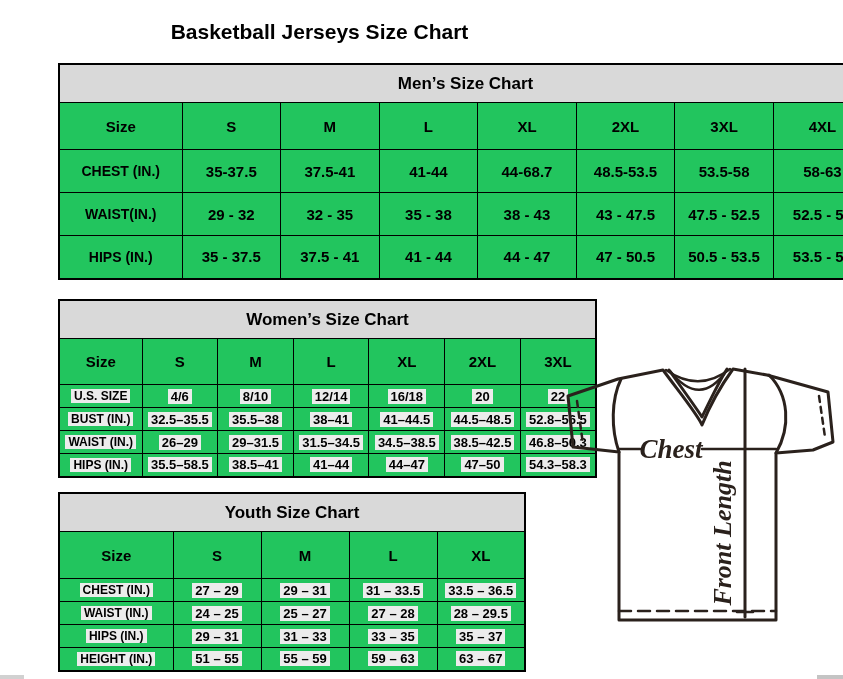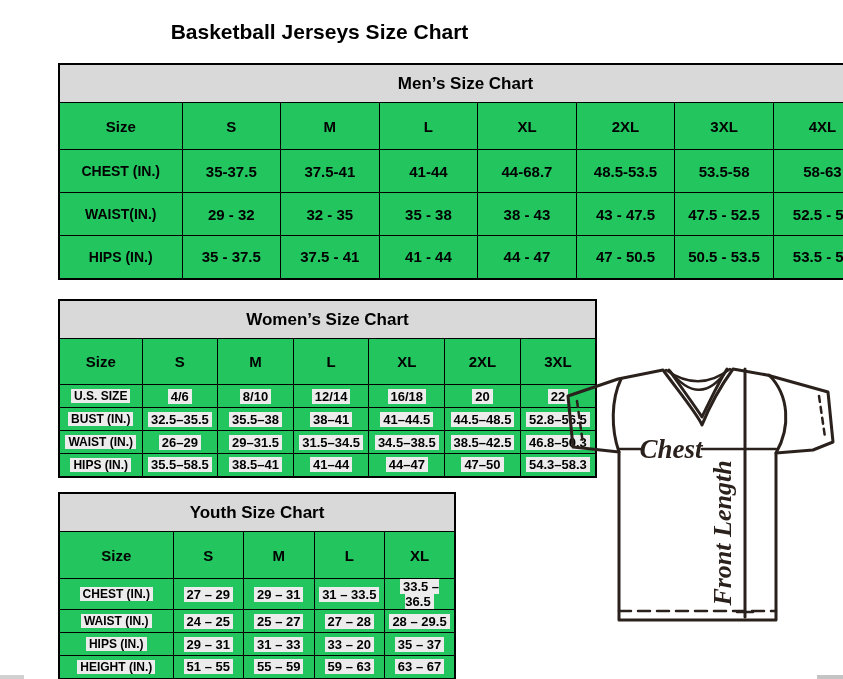--- a/index.html
+++ b/index.html
@@ -26,21 +26,21 @@
   #men-table tbody tr{height:43px;}
   #men-table tbody td{font-size:15px;}
   #men-table tbody th{font-size:14px;}
 
   #women-table{left:14px;top:299px;width:539px;padding-left:22px;}
   #women-table tr.size-row th{height:45px;}
   #women-table tbody tr{height:23px;}
   #women-table tbody td{font-size:13px;}
   #women-table tbody th{font-size:12px;}
 
-  #youth-table{left:14px;top:492px;width:398px;}
+  #youth-table{left:14px;top:492px;width:468px;}
   #youth-table tr.size-row th{height:46px;}
   #youth-table tbody tr{height:23px;}
   #youth-table tbody td{font-size:13px;}
   #youth-table tbody th{font-size:12px;}
 
   table[data-highlight] tbody .cv{background:#ececec;padding:0 3px;}
 
   #jersey{position:absolute;left:560px;top:365px;width:276px;height:270px;}
   #jersey .lab{
     font-family:"Liberation Serif",serif;font-style:italic;font-weight:bold;
@@ -211,21 +211,21 @@
         <th><span class="cv">WAIST (IN.)</span></th>
         <td><span class="cv">24 – 25</span></td>
         <td><span class="cv">25 – 27</span></td>
         <td><span class="cv">27 – 28</span></td>
         <td><span class="cv">28 – 29.5</span></td>
       </tr>
       <tr>
         <th><span class="cv">HIPS (IN.)</span></th>
         <td><span class="cv">29 – 31</span></td>
         <td><span class="cv">31 – 33</span></td>
-        <td><span class="cv">33 – 20</span></td>
+        <td><span class="cv">33 – 35</span></td>
         <td><span class="cv">35 – 37</span></td>
       </tr>
       <tr>
         <th><span class="cv">HEIGHT (IN.)</span></th>
         <td><span class="cv">51 – 55</span></td>
         <td><span class="cv">55 – 59</span></td>
         <td><span class="cv">59 – 63</span></td>
         <td><span class="cv">63 – 67</span></td>
       </tr>
     </tbody>

